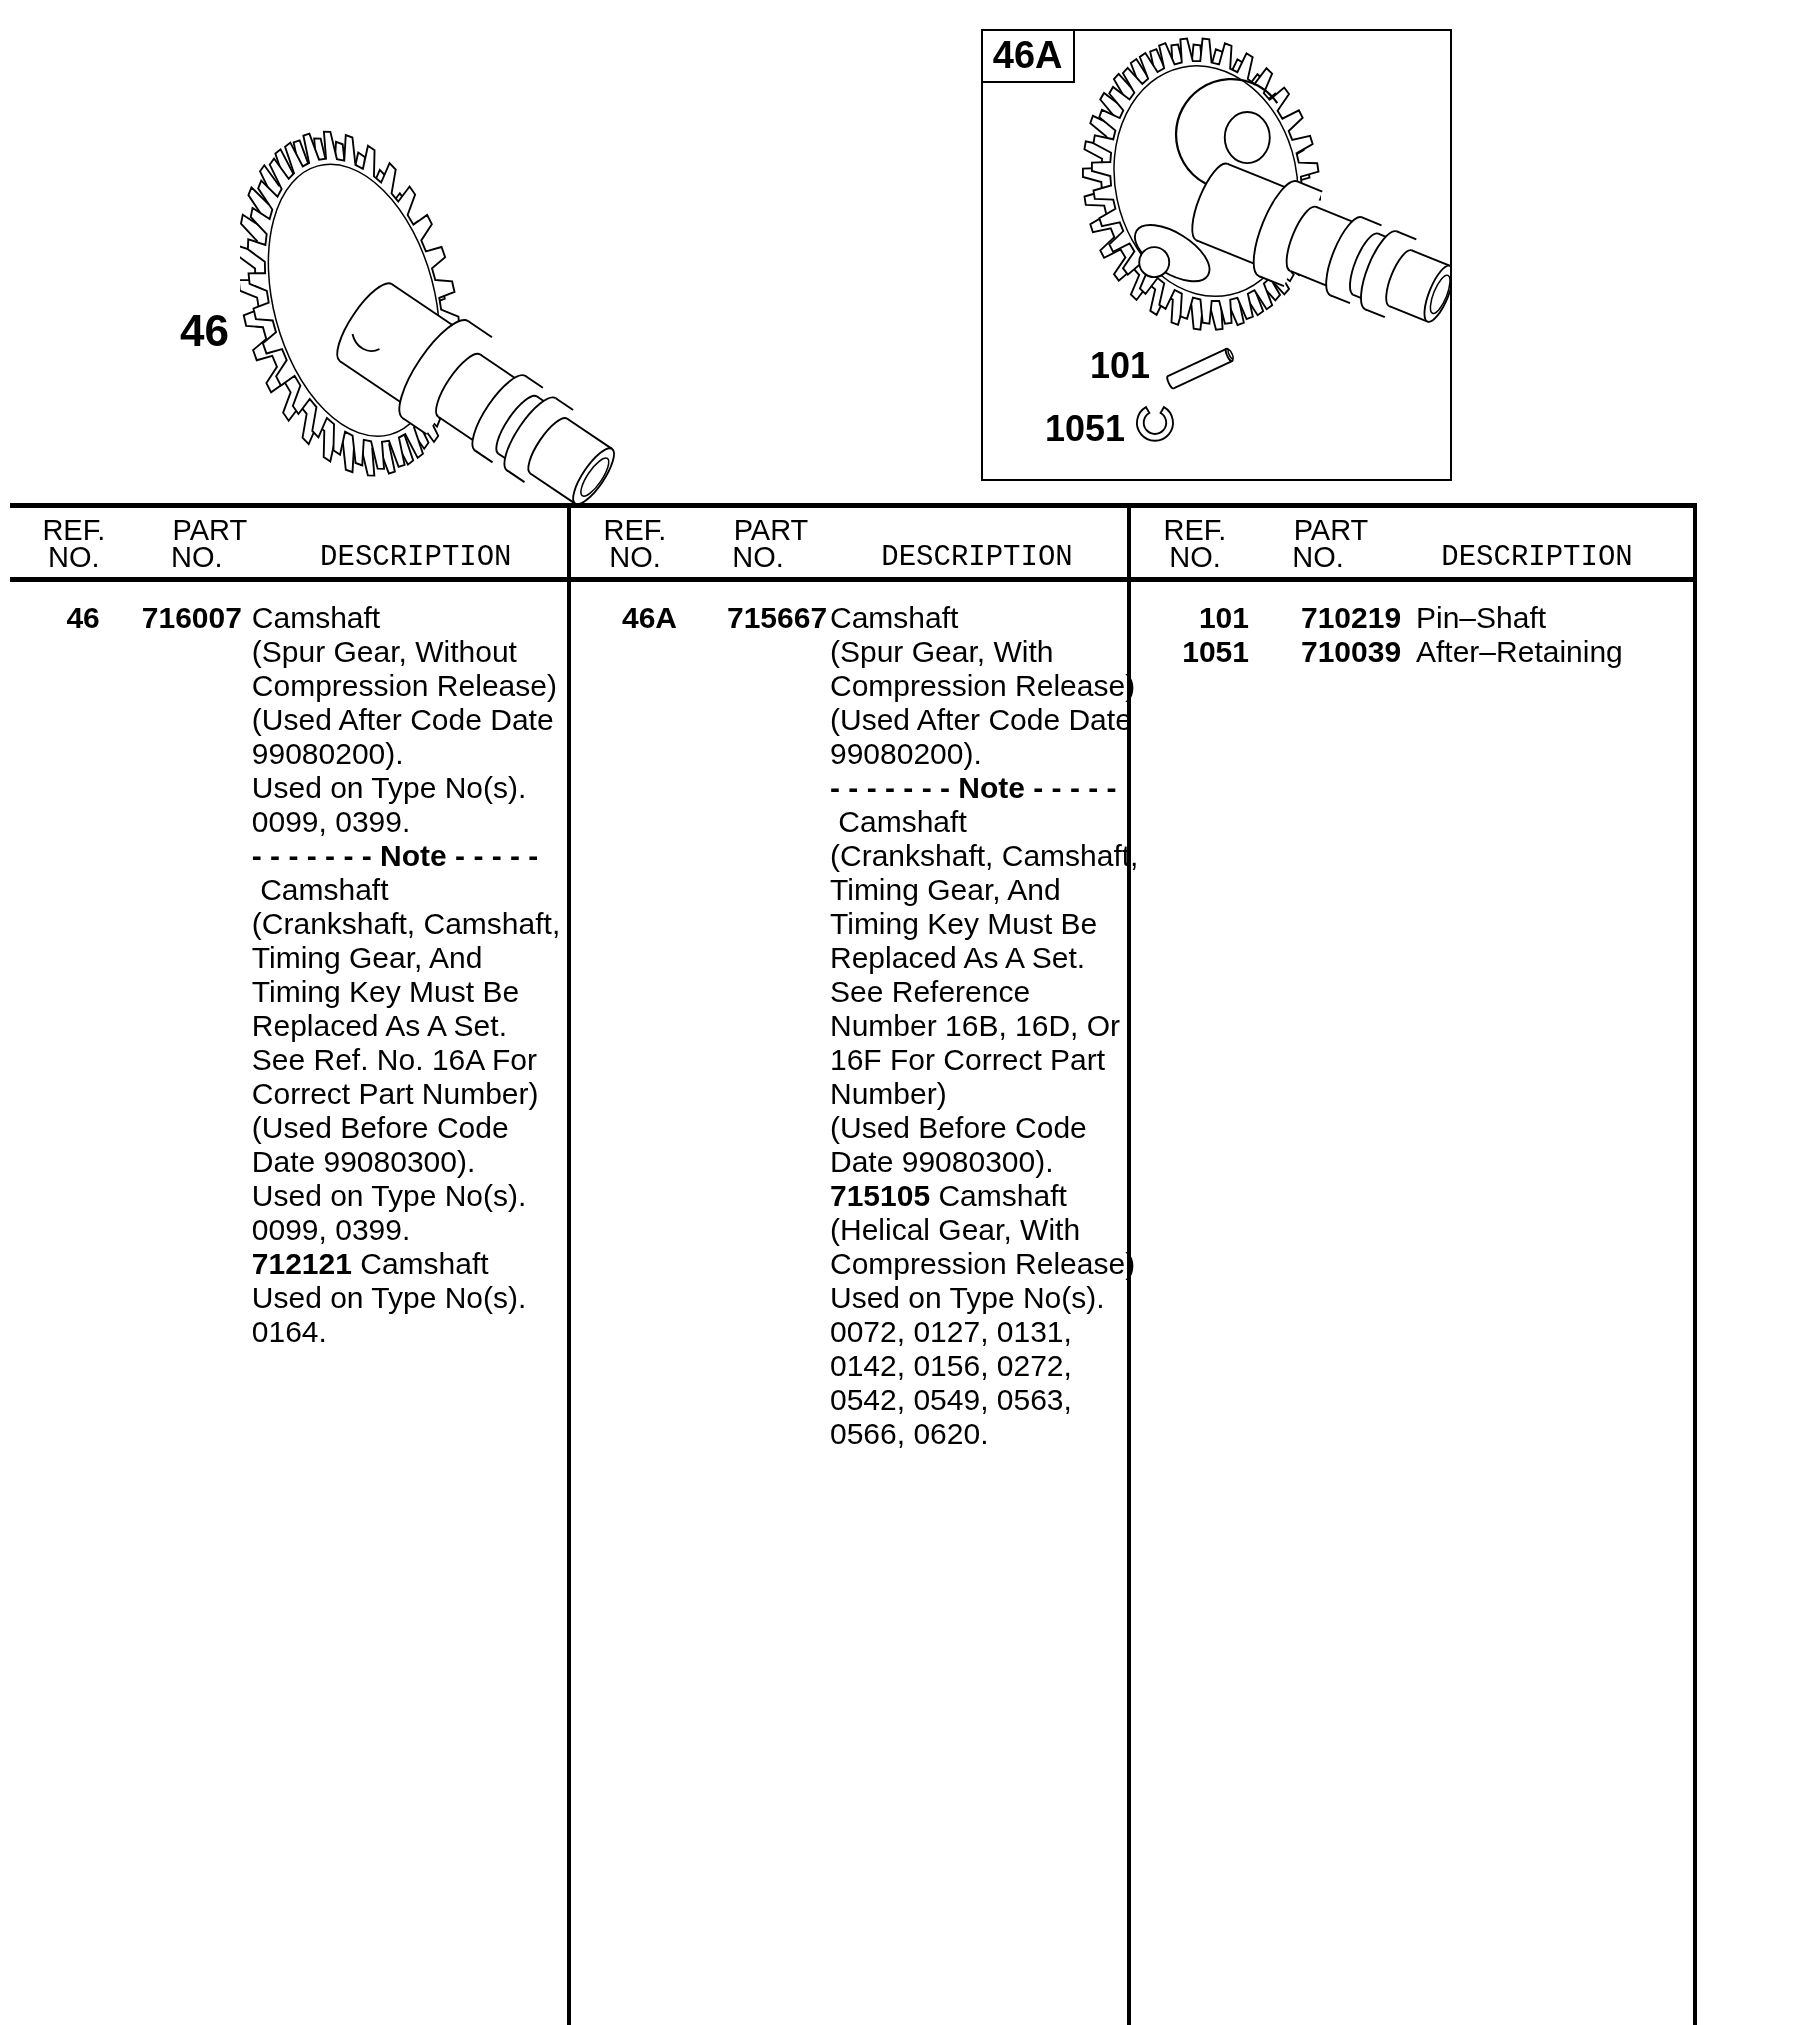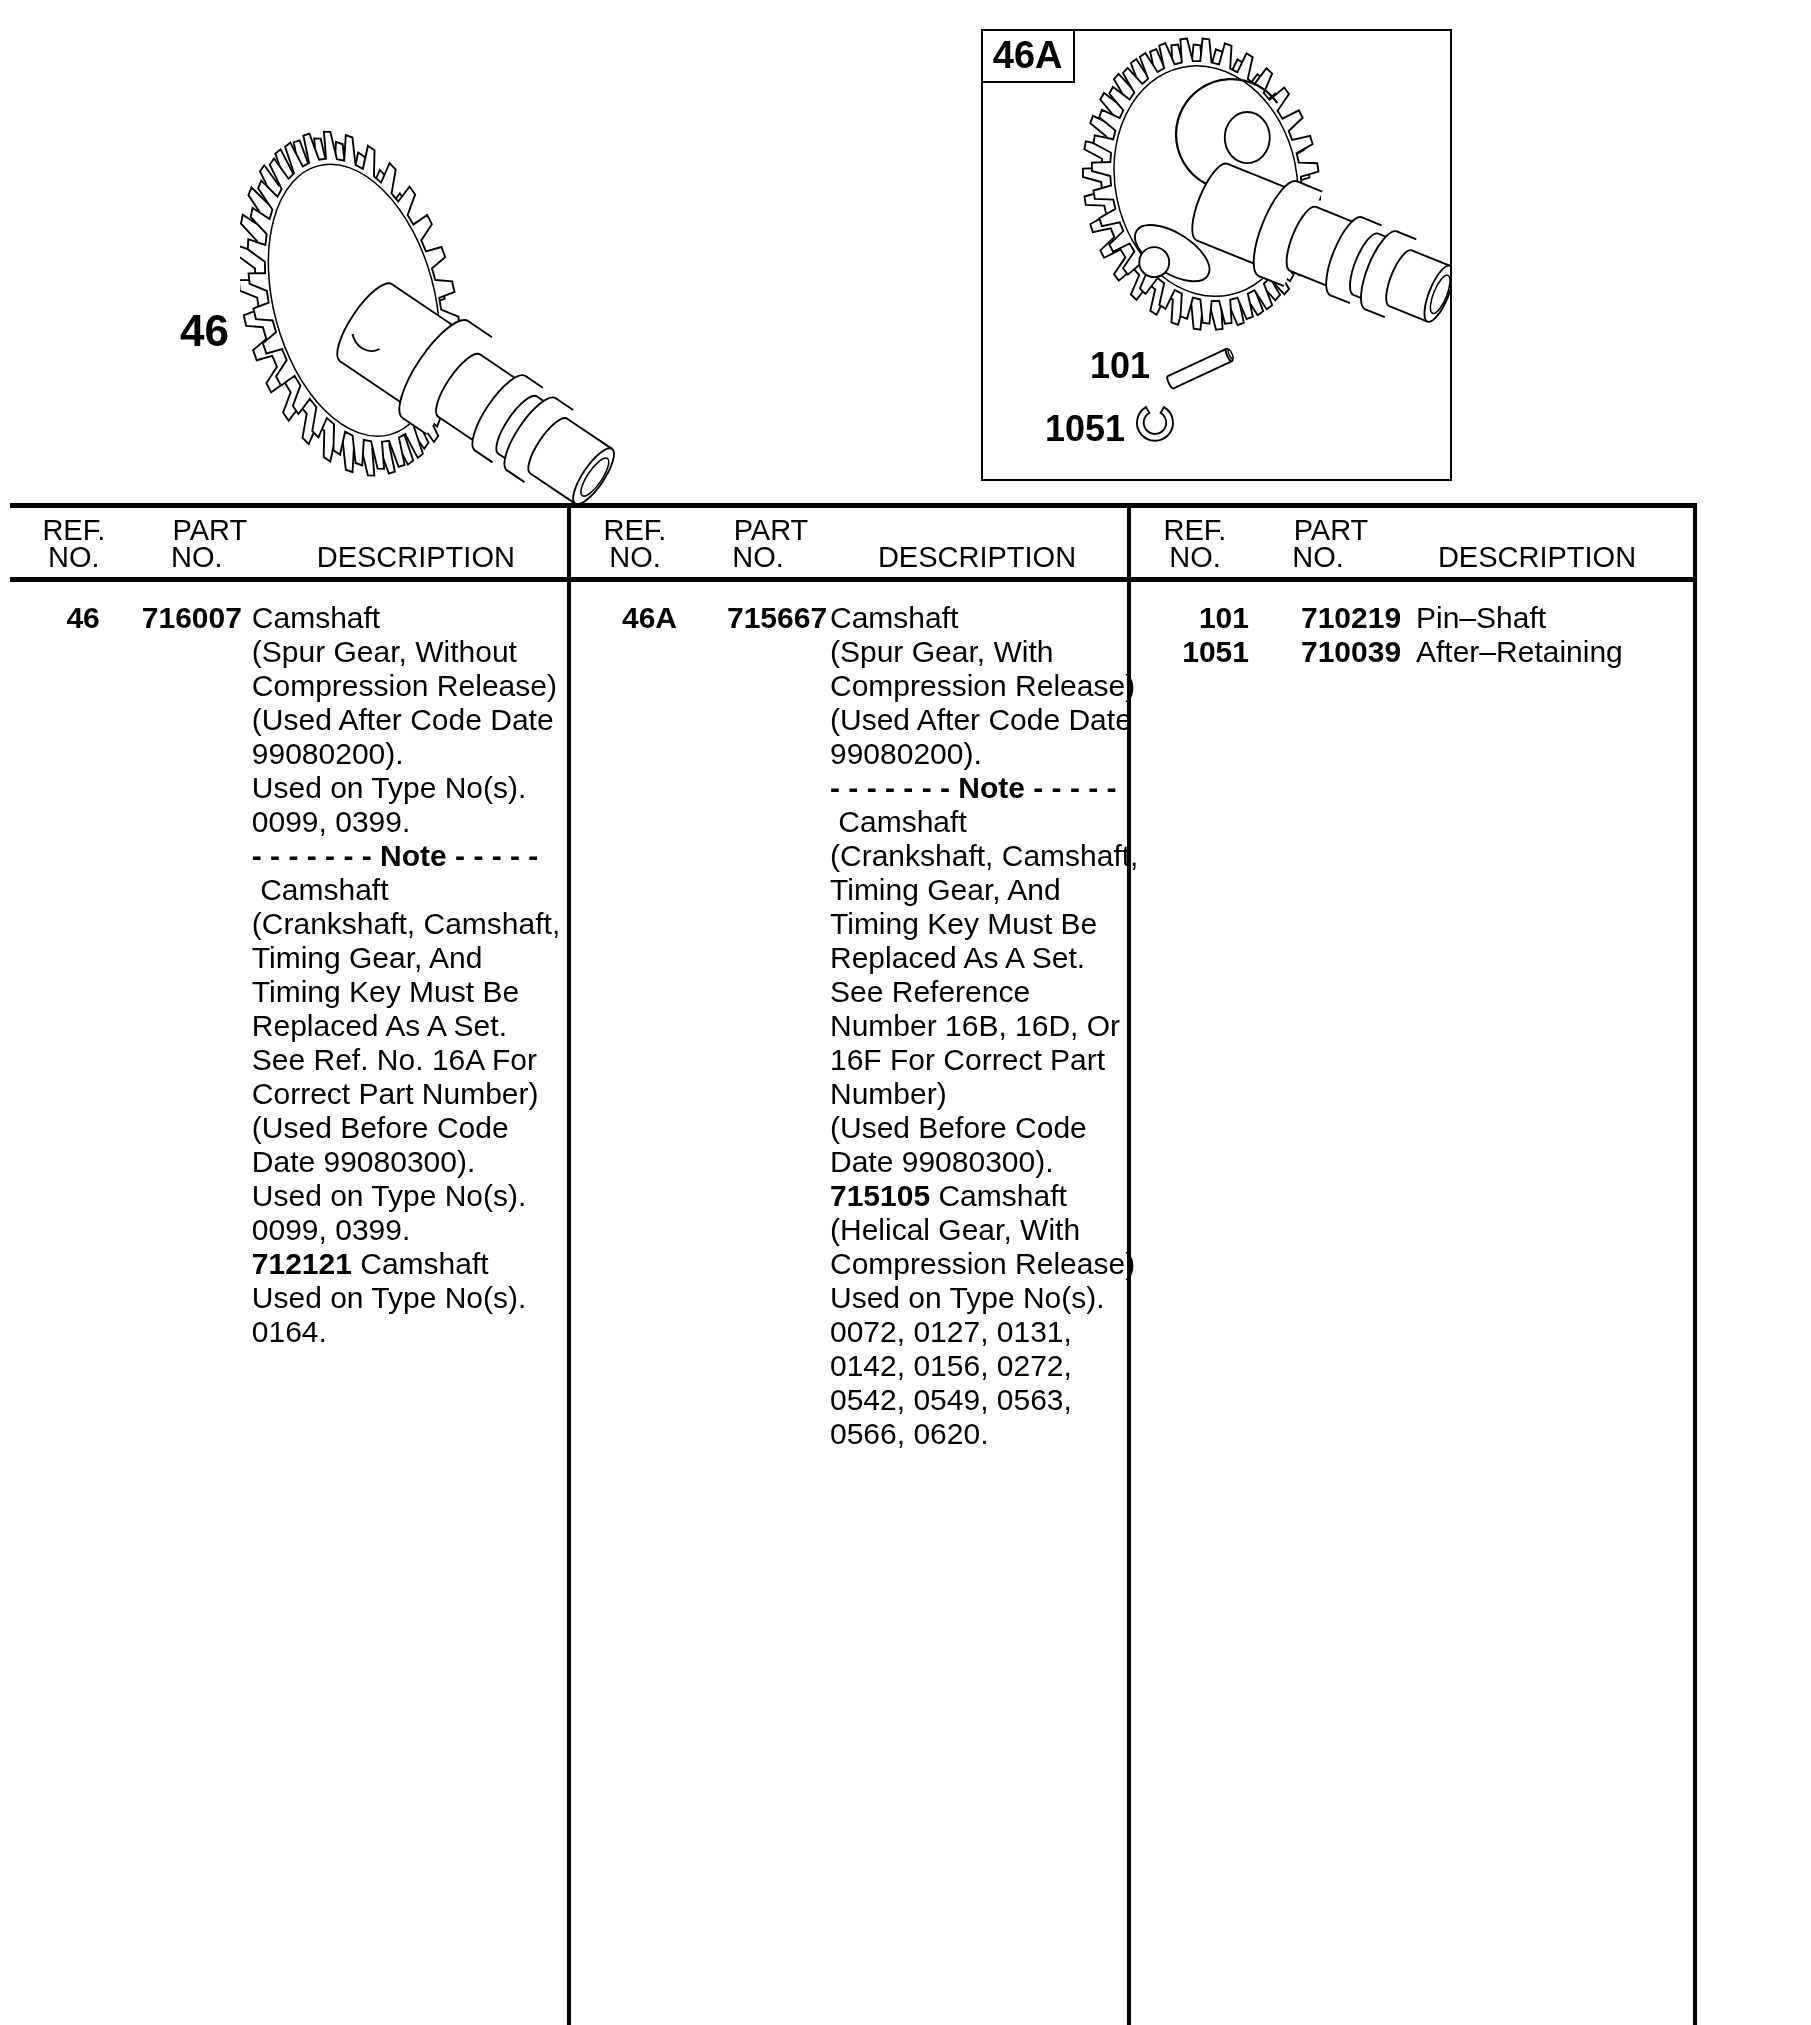--- a/index.html
+++ b/index.html
@@ -21,21 +21,21 @@
   .rule-top{top:503px;}
   .rule-sep{top:577px;}
   .vline{position:absolute;background:#000;width:3.8px;top:503px;height:1522px;}
   #v1{left:567px;} #v2{left:1127px;} #v3{left:1693px;}
   
   .hgroup{position:absolute;top:514px;height:63px;font-size:29px;}
   #hg0{left:9.8px;width:557px;} #hg1{left:571px;width:557px;} #hg2{left:1131px;width:562px;}
   .hgroup span{position:absolute;transform:translateX(-50%);white-space:nowrap;}
   .h-ref1{left:64px;top:0;} .h-ref2{left:64px;top:27px;}
   .h-part1{left:200px;top:0;} .h-part2{left:187px;top:27px;}
-  .h-desc{left:406px;top:27px;}
+  .h-desc{left:406px;top:27px;font-family:Liberation Mono, monospace;}
   
   .tcol{position:absolute;top:601px;font-size:30px;line-height:34px;}
   #tcol0{left:9.8px;width:548px;}
   #tcol1{left:572px;width:546px;}
   #tcol2{left:1132px;width:552px;}
   .trow{display:flex;height:34px;white-space:pre;}
   .trow .ref{font-weight:bold;text-align:right;flex:none;}
   .trow .part{font-weight:bold;flex:none;}
   .trow .desc{flex:1 1 auto;}
   #tcol0 .ref{width:90px;} #tcol0 .part{margin-left:42px;width:110px;}

